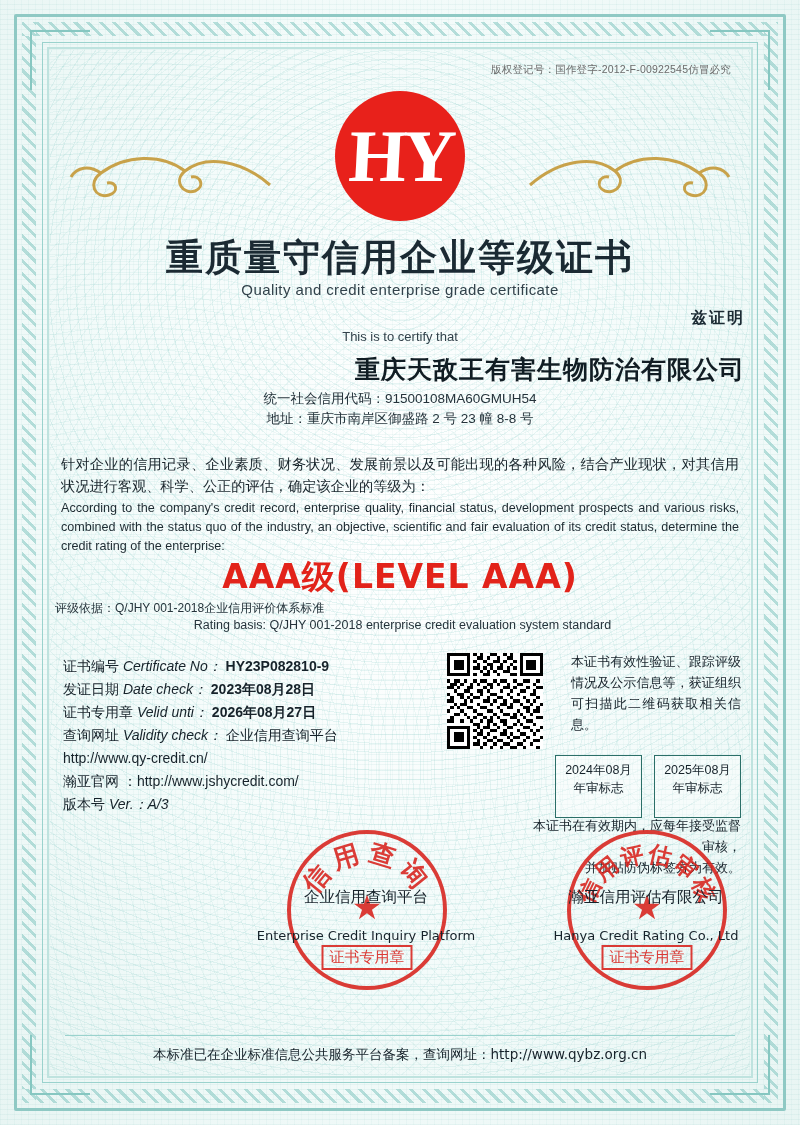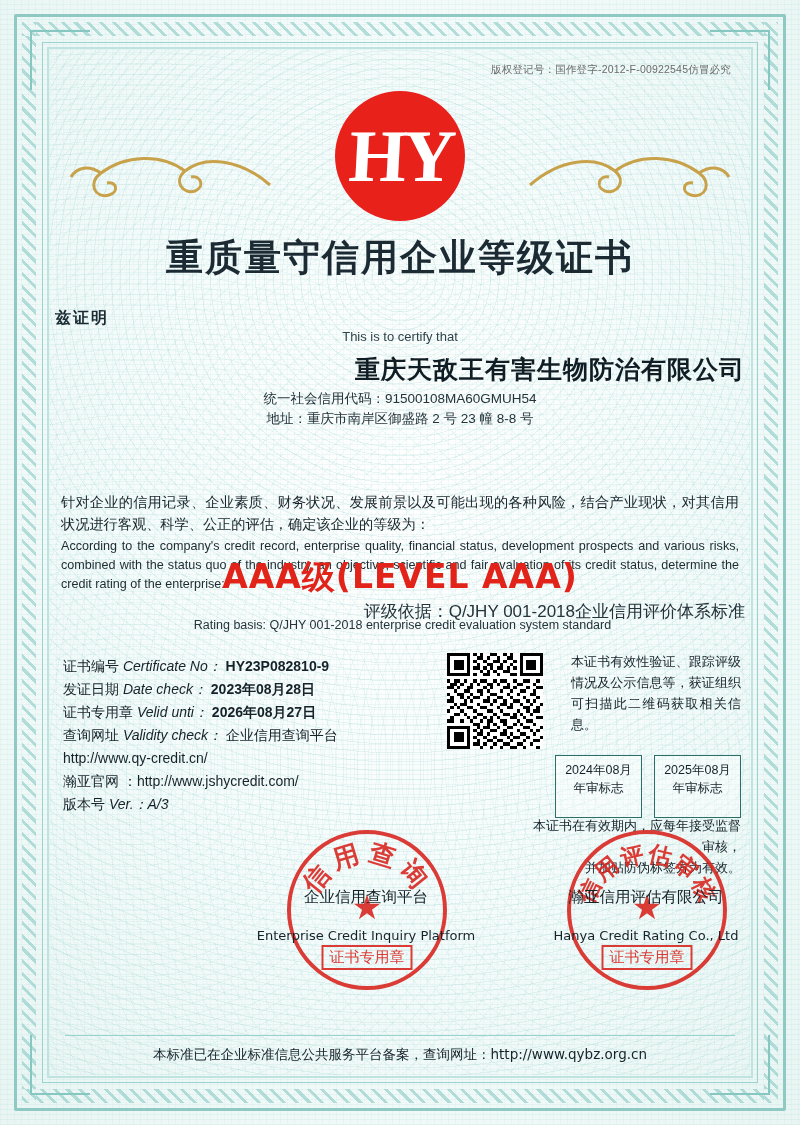--- a/index.html
+++ b/index.html
@@ -90,21 +90,21 @@
   .title-cn{
     position:absolute;top:178px;left:0;right:0;text-align:center;
     font-family:"DejaVu Sans","Liberation Sans",sans-serif;
     font-size:37px;font-weight:bold;color:#1b2a33;letter-spacing:2px;
   }
   .title-en{
     position:absolute;top:226px;left:0;right:0;text-align:center;
     font-size:15px;color:#32424b;letter-spacing:.4px;
   }
   .certify-cn{
-    position:absolute;top:253px;left:0;right:0;text-align:left;
+    position:absolute;top:253px;left:0;right:0;text-align:right;
     font-size:16px;color:#1b2a33;font-weight:bold;letter-spacing:2px;
   }
   .certify-en{
     position:absolute;top:274px;left:0;right:0;text-align:center;
     font-size:13px;color:#32424b;
   }
   .company{
     position:absolute;top:298px;left:0;right:0;text-align:right;
     font-size:25px;font-weight:bold;color:#111d24;letter-spacing:1px;
     font-family:"DejaVu Sans","Liberation Sans",sans-serif;
@@ -114,39 +114,38 @@
     font-size:13.5px;color:#25333b;
   }
   .addr{
     position:absolute;top:355px;left:0;right:0;text-align:center;
     font-size:13.5px;color:#25333b;
   }
 
   .para{
     position:absolute;top:398px;left:6px;right:6px;
     color:#18242b;
-    margin-top:38px;
   }
   .para .cn{
     font-size:14.2px;line-height:22px;text-align:justify;
     font-family:"DejaVu Sans","Liberation Sans",sans-serif;
   }
   .para .en{
     font-size:12.6px;line-height:19px;text-align:justify;margin-top:2px;
     color:#1d2a31;
   }
 
   .level{
     position:absolute;top:500px;left:0;right:0;text-align:center;
     font-size:33px;font-weight:bold;color:#e2231a;letter-spacing:1px;
     font-family:"DejaVu Sans","Liberation Sans",sans-serif;
   }
   .basis-cn{
-    position:absolute;top:545px;left:0;right:0;text-align:right;
-    font-size:17px;color:#25333b;
+    position:absolute;top:545px;left:0;right:0;text-align:left;
+    font-size:12px;color:#25333b;
   }
   .basis-en{
     position:absolute;top:563px;left:5px;right:0;text-align:center;
     font-size:12.5px;color:#25333b;
   }
 
   
   .info{
     position:absolute;top:600px;left:8px;width:380px;
     font-size:14px;color:#16222a;line-height:23px;
@@ -255,20 +254,21 @@
           <path d="M90 26 C114 8, 150 10, 174 28 C188 38, 180 54, 166 50 C156 47, 158 36, 168 38" fill="none" stroke="#c8a24a" stroke-width="3"></path>
           <path d="M174 28 C186 20, 198 22, 204 32" fill="none" stroke="#c8a24a" stroke-width="3"></path>
         </svg>
       </div>
       <div class="logo">
         <span class="logo-mark">HY</span>
       </div>
     </div>
 
     <div class="title-cn">重质量守信用企业等级证书</div>
+    <div class="title-en">Quality and credit enterprise grade certificate</div>
     <div class="certify-cn">兹证明</div>
     <div class="certify-en">This is to certify that</div>
     <div class="company">重庆天敌王有害生物防治有限公司</div>
     <div class="uscc">统一社会信用代码：91500108MA60GMUH54</div>
     <div class="addr">地址：重庆市南岸区御盛路 2 号 23 幢 8-8 号</div>
 
     <div class="para">
       <div class="cn">针对企业的信用记录、企业素质、财务状况、发展前景以及可能出现的各种风险，结合产业现状，对其信用状况进行客观、科学、公正的评估，确定该企业的等级为：</div>
       <div class="en">According to the company's credit record, enterprise quality, financial status, development prospects and various risks, combined with the status quo of the industry, an objective, scientific and fair evaluation of its credit status, determine the credit rating of the enterprise:</div>
     </div>

